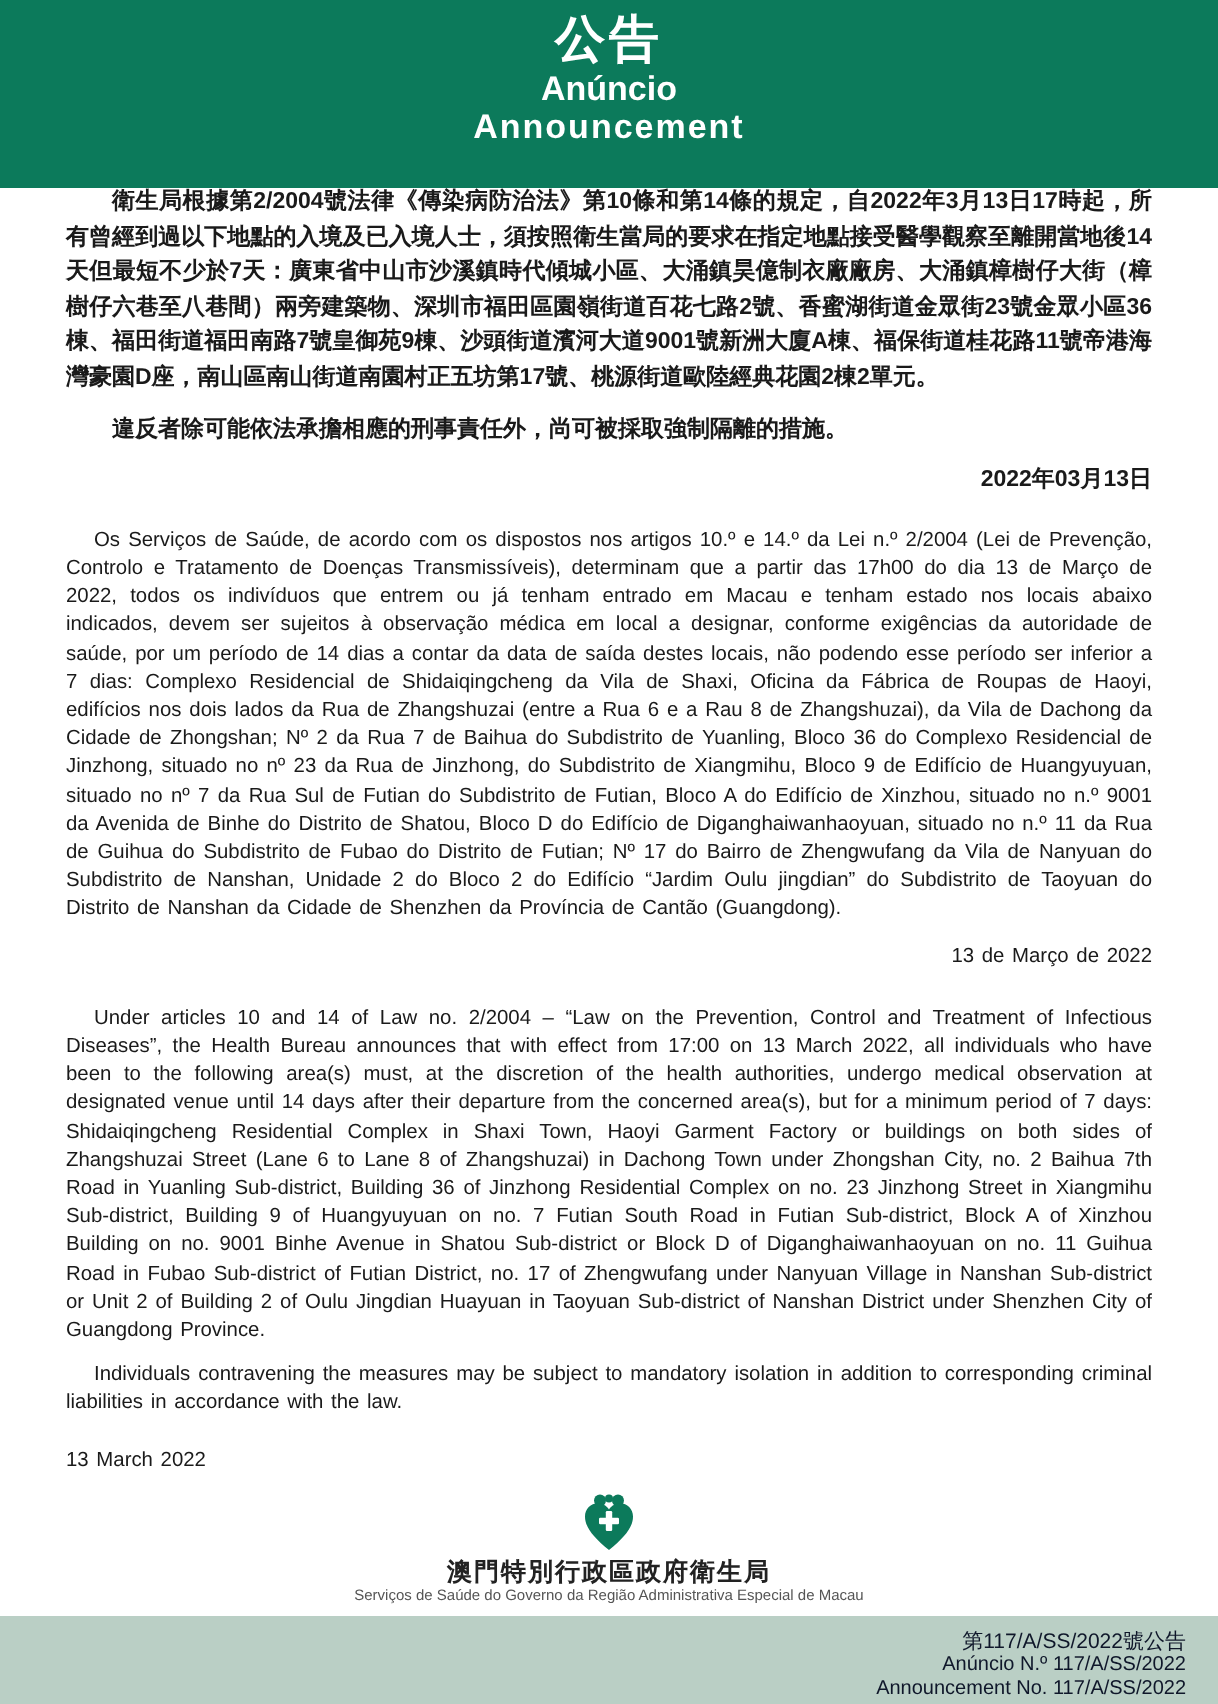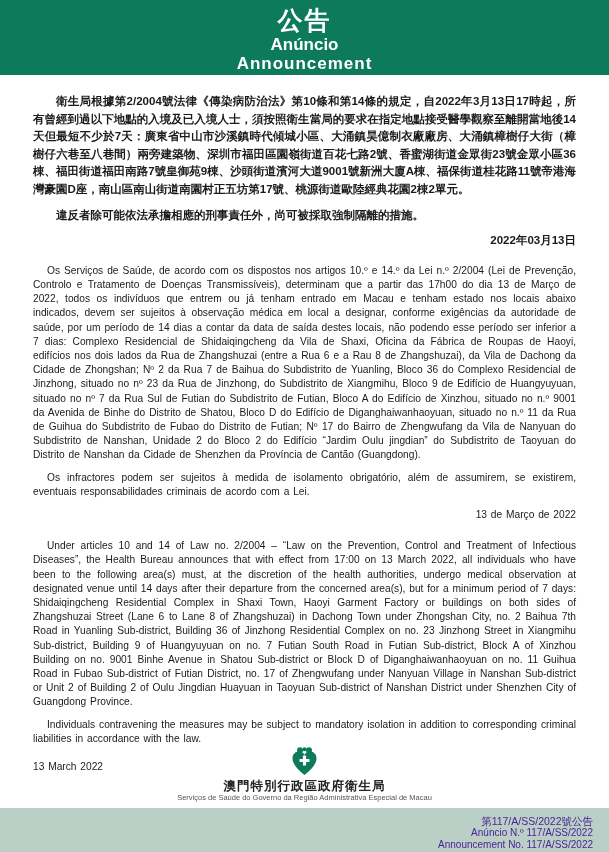--- a/index.html
+++ b/index.html
@@ -6,21 +6,21 @@
   .page{
     position:relative;
     width:609px;height:852px;
     background:#ffffff;
     font-family:"Liberation Sans","DejaVu Sans",sans-serif;
     overflow:hidden;
   }
   
   .banner{
     position:absolute;top:0;left:0;right:0;
-    height:75px;
+    height:94px;
     background:#0c7a5b;
     color:#ffffff;
     text-align:center;
     box-sizing:border-box;
     padding-top:6px;
   }
   .banner .t-zh{font-size:25px;font-weight:bold;line-height:29px;letter-spacing:2px;}
   .banner .t-pt{font-size:17px;font-weight:bold;line-height:19px;}
   .banner .t-en{font-size:17px;font-weight:bold;line-height:19px;letter-spacing:1px;}
   
@@ -58,21 +58,21 @@
   .org-pt{
     text-align:center;font-size:7.5px;color:#555;
     line-height:10px;margin-bottom:5px;
   }
   .ref-bar{
     background:#bacfc5;
     height:44px;
     box-sizing:border-box;
     padding:7px 16px 0 0;
     text-align:right;
-    color:#4c1d95;
+    color:#0f172a;
   }
   .ref-bar .r-zh{font-size:10.5px;line-height:12px;}
   .ref-bar .r-pt{font-size:10px;line-height:12px;}
   .ref-bar .r-en{font-size:10px;line-height:12px;}
 </style>
 </head>
 <body>
 
 <div class="page">
 
@@ -81,21 +81,20 @@
     <div class="t-pt">Anúncio</div>
     <div class="t-en">Announcement</div>
   </div>
 
   <div class="content">
     <p class="zh p1">衛生局根據第2/2004號法律《傳染病防治法》第10條和第14條的規定，自2022年3月13日17時起，所有曾經到過以下地點的入境及已入境人士，須按照衛生當局的要求在指定地點接受醫學觀察至離開當地後14天但最短不少於7天：廣東省中山市沙溪鎮時代傾城小區、大涌鎮昊億制衣廠廠房、大涌鎮樟樹仔大街（樟樹仔六巷至八巷間）兩旁建築物、深圳市福田區園嶺街道百花七路2號、香蜜湖街道金眾街23號金眾小區36棟、福田街道福田南路7號皇御苑9棟、沙頭街道濱河大道9001號新洲大廈A棟、福保街道桂花路11號帝港海灣豪園D座，南山區南山街道南園村正五坊第17號、桃源街道歐陸經典花園2棟2單元。</p>
     <p class="zh p2">違反者除可能依法承擔相應的刑事責任外，尚可被採取強制隔離的措施。</p>
     <p class="zh date">2022年03月13日</p>
 
     <p class="latin pt p1">Os Serviços de Saúde, de acordo com os dispostos nos artigos 10.º e 14.º da Lei n.º 2/2004 (Lei de Prevenção, Controlo e Tratamento de Doenças Transmissíveis), determinam que a partir das 17h00 do dia 13 de Março de 2022, todos os indivíduos que entrem ou já tenham entrado em Macau e tenham estado nos locais abaixo indicados, devem ser sujeitos à observação médica em local a designar, conforme exigências da autoridade de saúde, por um período de 14 dias a contar da data de saída destes locais, não podendo esse período ser inferior a 7 dias: Complexo Residencial de Shidaiqingcheng da Vila de Shaxi, Oficina da Fábrica de Roupas de Haoyi, edifícios nos dois lados da Rua de Zhangshuzai (entre a Rua 6 e a Rau 8 de Zhangshuzai), da Vila de Dachong da Cidade de Zhongshan; Nº 2 da Rua 7 de Baihua do Subdistrito de Yuanling, Bloco 36 do Complexo Residencial de Jinzhong, situado no nº 23 da Rua de Jinzhong, do Subdistrito de Xiangmihu, Bloco 9 de Edifício de Huangyuyuan, situado no nº 7 da Rua Sul de Futian do Subdistrito de Futian, Bloco A do Edifício de Xinzhou, situado no n.º 9001 da Avenida de Binhe do Distrito de Shatou, Bloco D do Edifício de Diganghaiwanhaoyuan, situado no n.º 11 da Rua de Guihua do Subdistrito de Fubao do Distrito de Futian; Nº 17 do Bairro de Zhengwufang da Vila de Nanyuan do Subdistrito de Nanshan, Unidade 2 do Bloco 2 do Edifício “Jardim Oulu jingdian” do Subdistrito de Taoyuan do Distrito de Nanshan da Cidade de Shenzhen da Província de Cantão (Guangdong).</p>
-    <p class="latin p1 pt p2">Os infractores podem ser sujeitos à medida de isolamento obrigatório, além de assumirem, se existirem, eventuais responsabilidades criminais de acordo com a Lei.</p>
     <p class="latin pt date">13 de Março de 2022</p>
 
     <p class="latin en p1">Under articles 10 and 14 of Law no. 2/2004 – “Law on the Prevention, Control and Treatment of Infectious Diseases”, the Health Bureau announces that with effect from 17:00 on 13 March 2022, all individuals who have been to the following area(s) must, at the discretion of the health authorities, undergo medical observation at designated venue until 14 days after their departure from the concerned area(s), but for a minimum period of 7 days: Shidaiqingcheng Residential Complex in Shaxi Town, Haoyi Garment Factory or buildings on both sides of Zhangshuzai Street (Lane 6 to Lane 8 of Zhangshuzai) in Dachong Town under Zhongshan City, no. 2 Baihua 7th Road in Yuanling Sub-district, Building 36 of Jinzhong Residential Complex on no. 23 Jinzhong Street in Xiangmihu Sub-district, Building 9 of Huangyuyuan on no. 7 Futian South Road in Futian Sub-district, Block A of Xinzhou Building on no. 9001 Binhe Avenue in Shatou Sub-district or Block D of Diganghaiwanhaoyuan on no. 11 Guihua Road in Fubao Sub-district of Futian District, no. 17 of Zhengwufang under Nanyuan Village in Nanshan Sub-district or Unit 2 of Building 2 of Oulu Jingdian Huayuan in Taoyuan Sub-district of Nanshan District under Shenzhen City of Guangdong Province.</p>
     <p class="latin p1 en p2">Individuals contravening the measures may be subject to mandatory isolation in addition to corresponding criminal liabilities in accordance with the law.</p>
     <p class="latin en date">13 March 2022</p>
   </div>
 
   <div class="footer">
     <div class="logo-wrap">
       <span>

